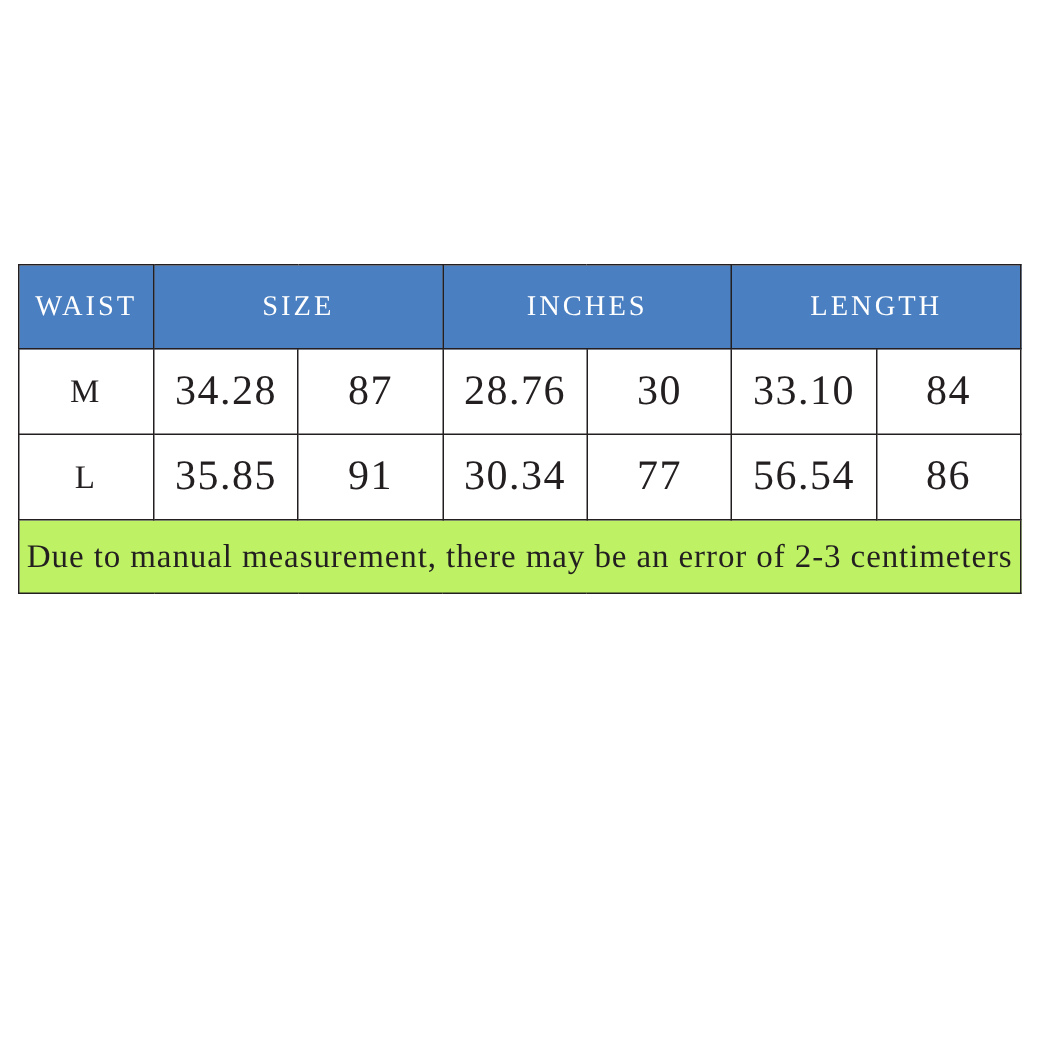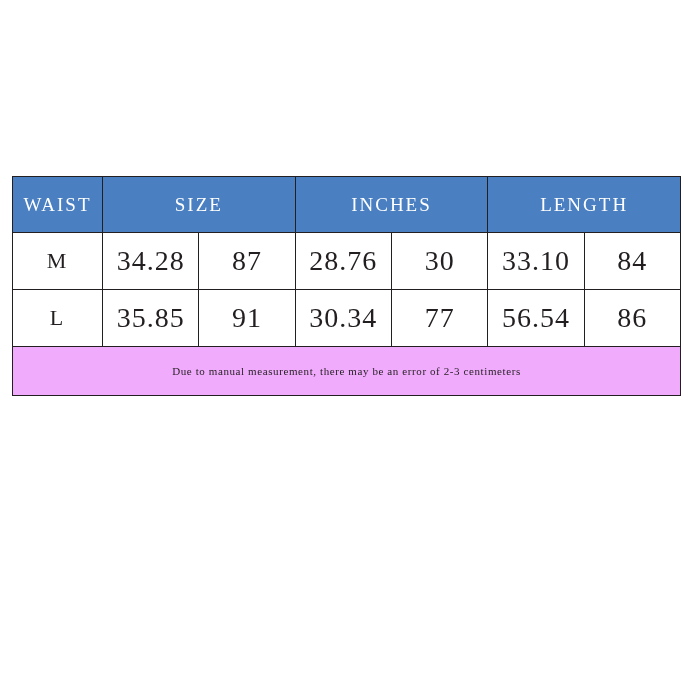--- a/index.html
+++ b/index.html
@@ -67,24 +67,24 @@
     letter-spacing: 1px;
     background: #ffffff;
   }
   tr.data-row td.size-cell {
     font-size: 22px;
     letter-spacing: 2px;
   }
   
   tr.note-row td {
     height: 48px;
-    font-size: 11px;
+    font-size: 22px;
     color: #231f20;
     letter-spacing: 0.6px;
-    background: #f0abfc;
+    background: #bef264;
   }
   .col-size { width: 89px; }
   .col-val  { width: 96.6px; }
 </style>
 </head>
 <body>
 
 <div id="page">
   <div id="table-wrap">
     <table class="size-chart">

